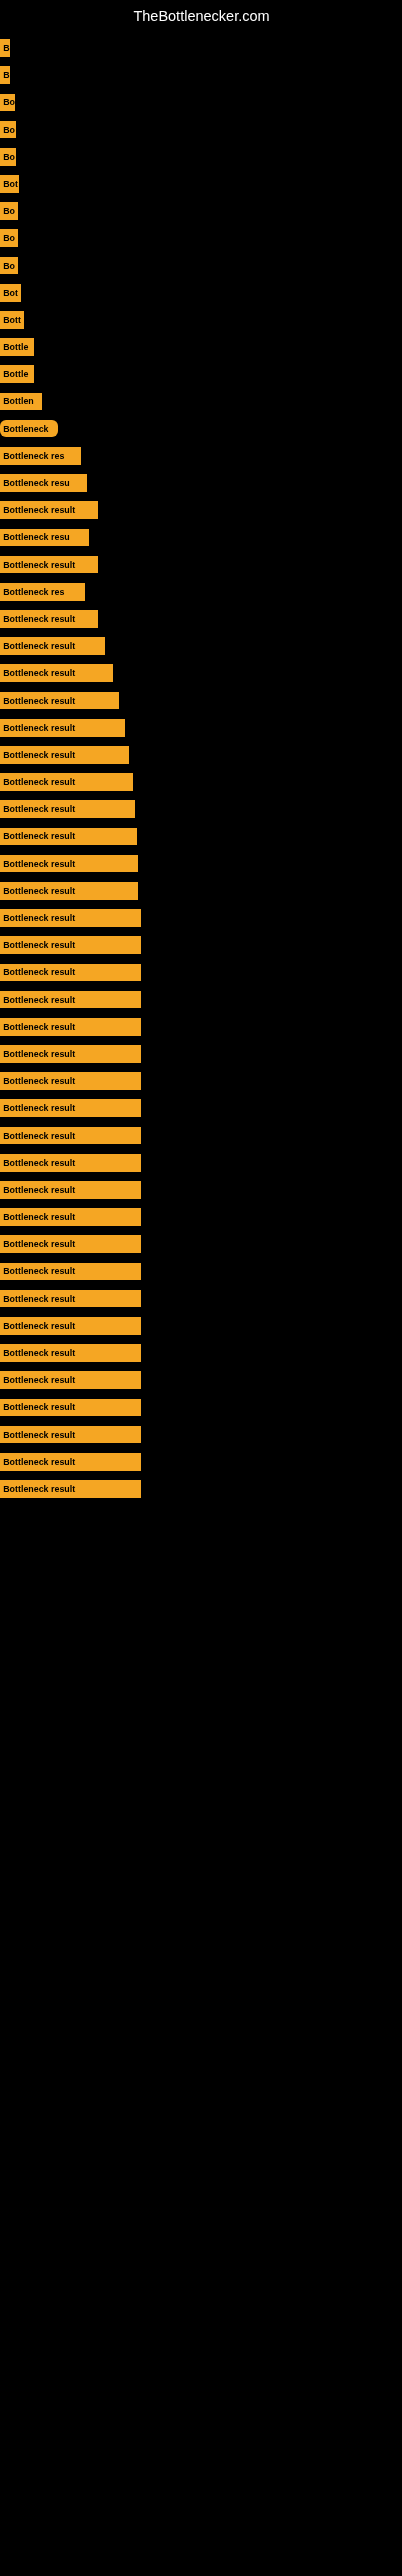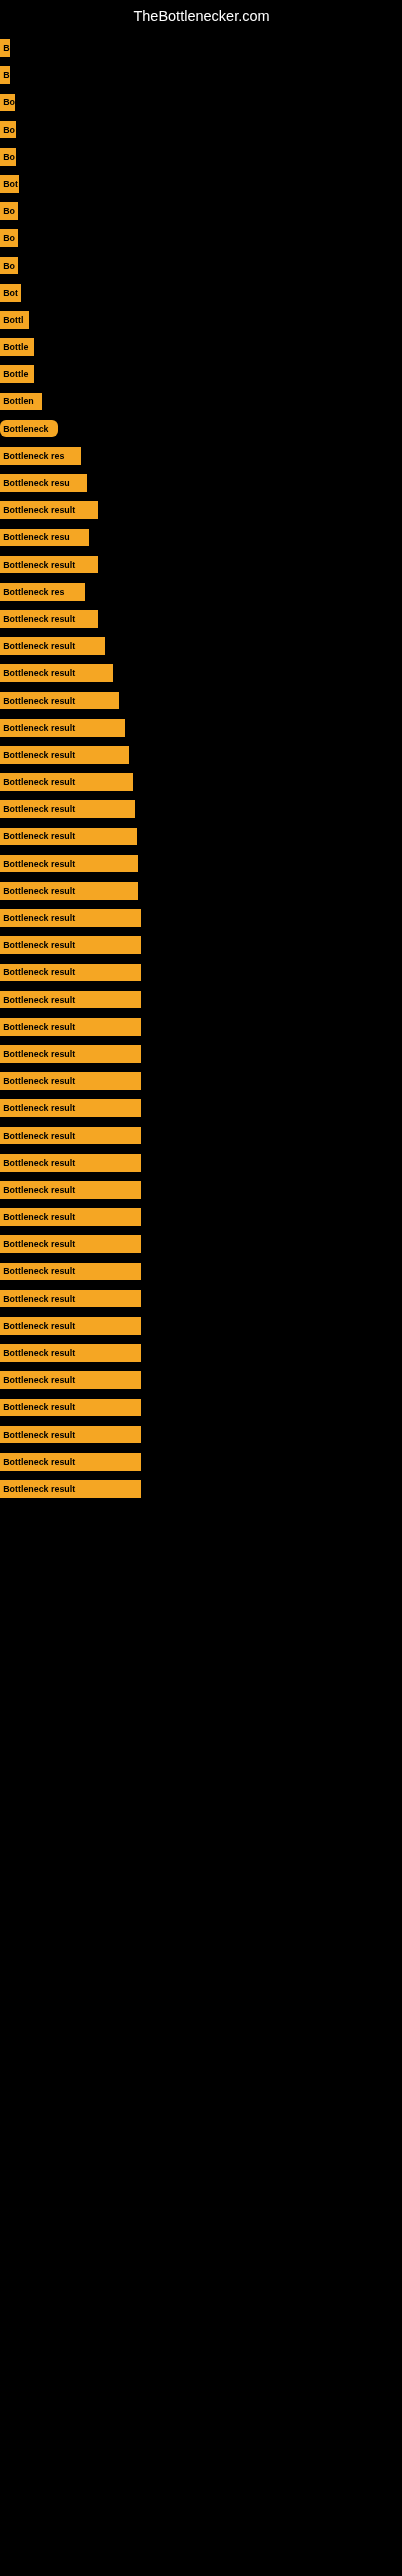--- a/index.html
+++ b/index.html
@@ -78,21 +78,21 @@
     <div class="bar-row">
       <div class="bar" style="width: 17.7px;">Bo</div>
     </div>
     <div class="bar-row">
       <div class="bar" style="width: 17.7px;">Bo</div>
     </div>
     <div class="bar-row">
       <div class="bar" style="width: 21px;">Bot</div>
     </div>
     <div class="bar-row">
-      <div class="bar" style="width: 29px;">Bottl</div>
+      <div class="bar" style="width: 24px;">Bott</div>
     </div>
     <div class="bar-row">
       <div class="bar" style="width: 34px;">Bottle</div>
     </div>
     <div class="bar-row">
       <div class="bar" style="width: 34px;">Bottle</div>
     </div>
     <div class="bar-row">
       <div class="bar" style="width: 42px;">Bottlen</div>
     </div>

